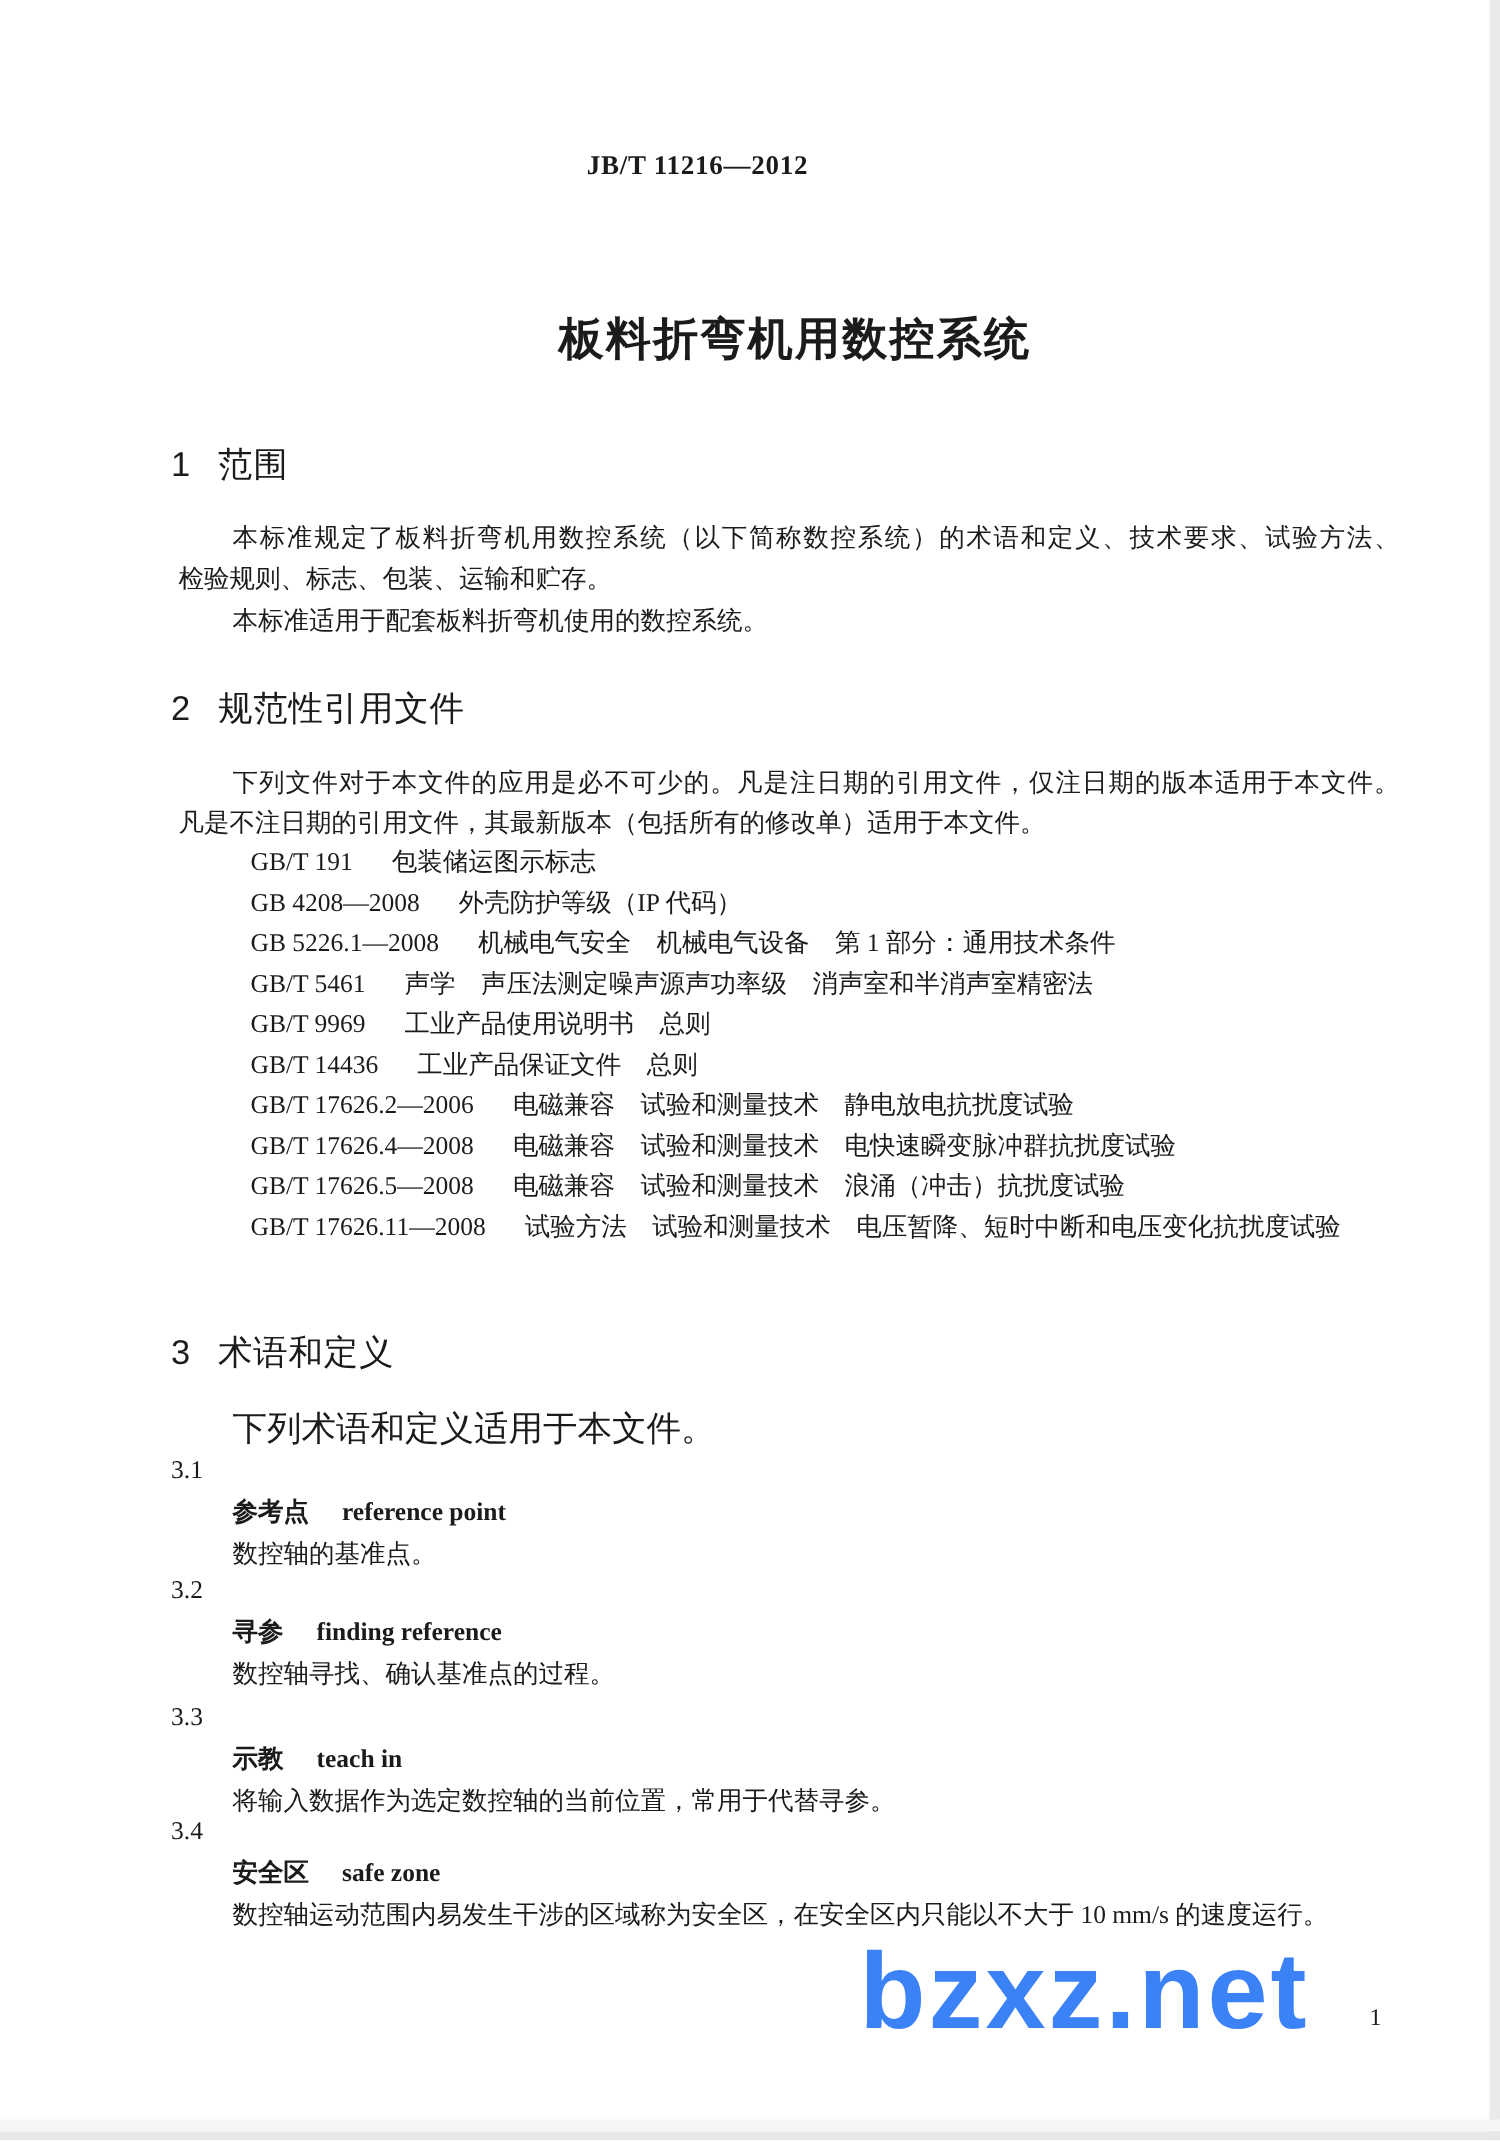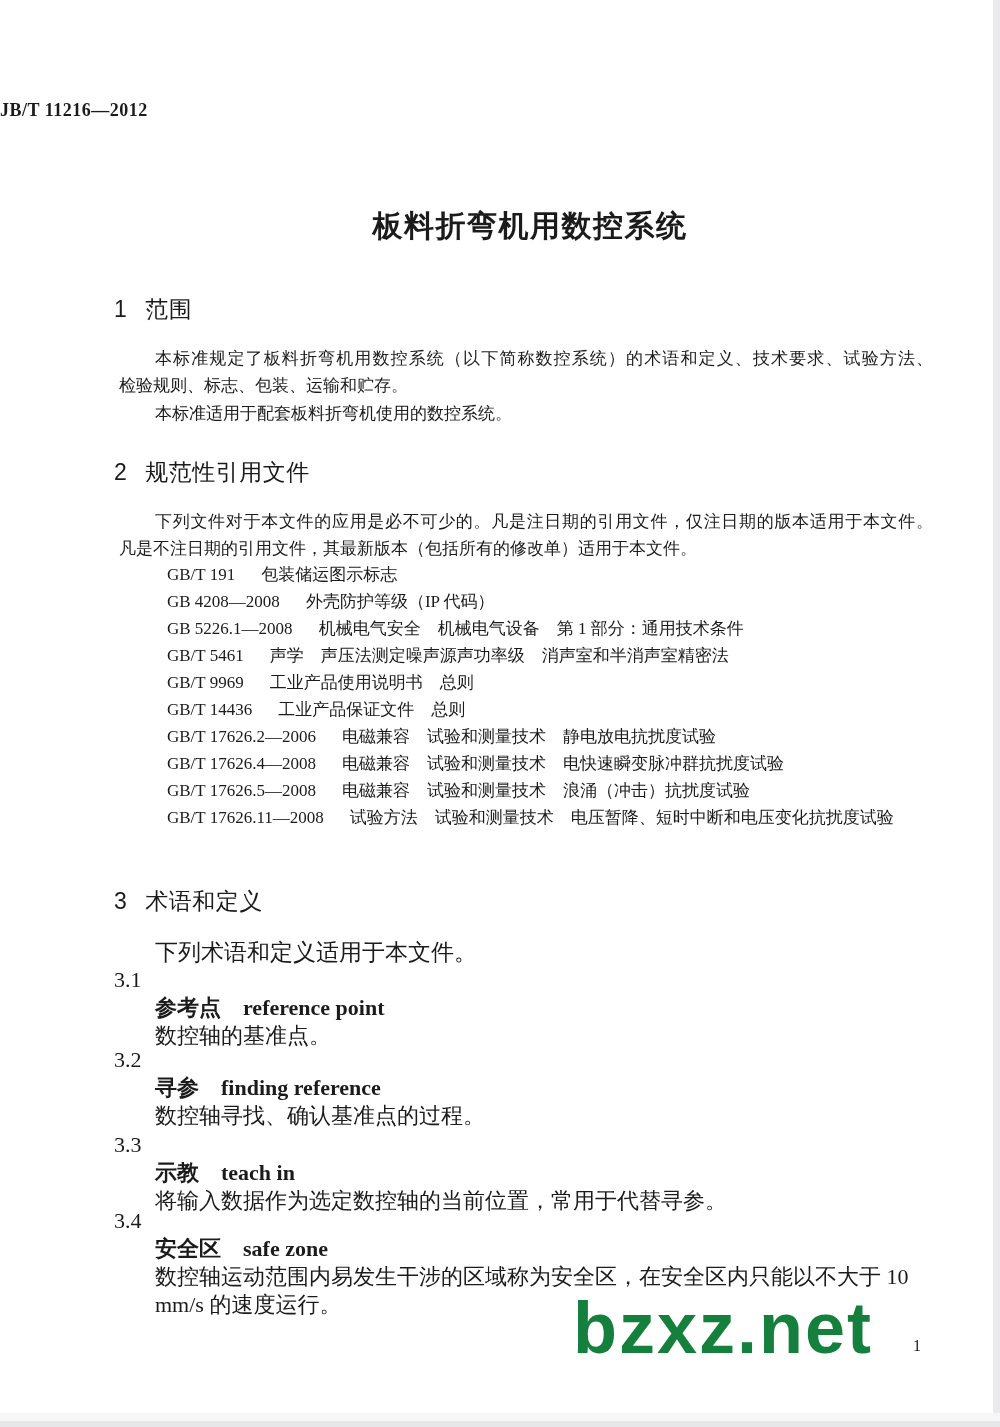--- a/index.html
+++ b/index.html
@@ -9,21 +9,21 @@
     color:#1b1b1b;
     font-family:"Liberation Serif","DejaVu Serif",serif;
   }
   
   .edge-right  { position:absolute; top:0; right:0; width:7px; height:1427px; background:#eaeaec; }
   .edge-bottom-faint { position:absolute; left:0; bottom:6px; width:1000px; height:8px; background:#f6f6f7; }
   .edge-bottom { position:absolute; left:0; bottom:0; width:1000px; height:6px; background:#e7e7e9; }
 
   .header-code {
     position:absolute; top:100px; left:0; width:930px;
-    text-align:left; font-weight:bold; font-size:18px;
+    text-align:center; font-weight:bold; font-size:18px;
     font-family:"Liberation Serif","DejaVu Serif",serif; letter-spacing:0.5px;
   }
   .doc-title {
     position:absolute; top:206px; left:0; width:1060px;
     text-align:center; font-size:30px; font-weight:bold; letter-spacing:1.5px;
     font-family:"Liberation Sans","DejaVu Sans",sans-serif;
   }
   .sec-heading {
     position:absolute; left:114px; font-size:23px; font-weight:normal;
     font-family:"Liberation Sans","DejaVu Sans",sans-serif; letter-spacing:0.5px;
@@ -34,30 +34,30 @@
     font-size:17px; line-height:27px;
   }
   .jl { text-align:justify; text-align-last:justify; text-justify:inter-character; }
   .indent { text-indent:36px; }
   .refs {
     position:absolute; left:155px; top:561px; width:800px;
     font-size:17px; line-height:27px; white-space:nowrap;margin-left:12px;
   }
   .ref-title { margin-left:26px; }
   .terms-p { position:absolute; left:155px; font-size:23px; line-height:27px; }
-  .term-block { position:absolute; left:0; width:960px; line-height:28px; font-size:22px; }
+  .term-block { position:absolute; left:0; width:960px; line-height:28px; font-size:17px; }
   .term-num  { padding-left:114px; }
   .term-line { padding-left:155px; }
   .term-zh { font-family:"Liberation Sans","DejaVu Sans",sans-serif; font-weight:bold; }
   .term-en { font-family:"Liberation Serif","DejaVu Serif",serif; font-weight:bold; margin-left:22px; }
   .watermark {
     position:absolute; left:573px; top:1292px;
     font-family:"Liberation Sans","DejaVu Sans",sans-serif;
     font-weight:bold; font-size:72px; line-height:1; letter-spacing:2px;
-    color:#15803d;
+    color:#3b82f6;
   }
   .page-number {
     position:absolute; left:905px; top:1337px; width:24px; text-align:center;
     font-size:16px;
   }
 </style>
 </head>
 <body>
 
 <div class="page">

